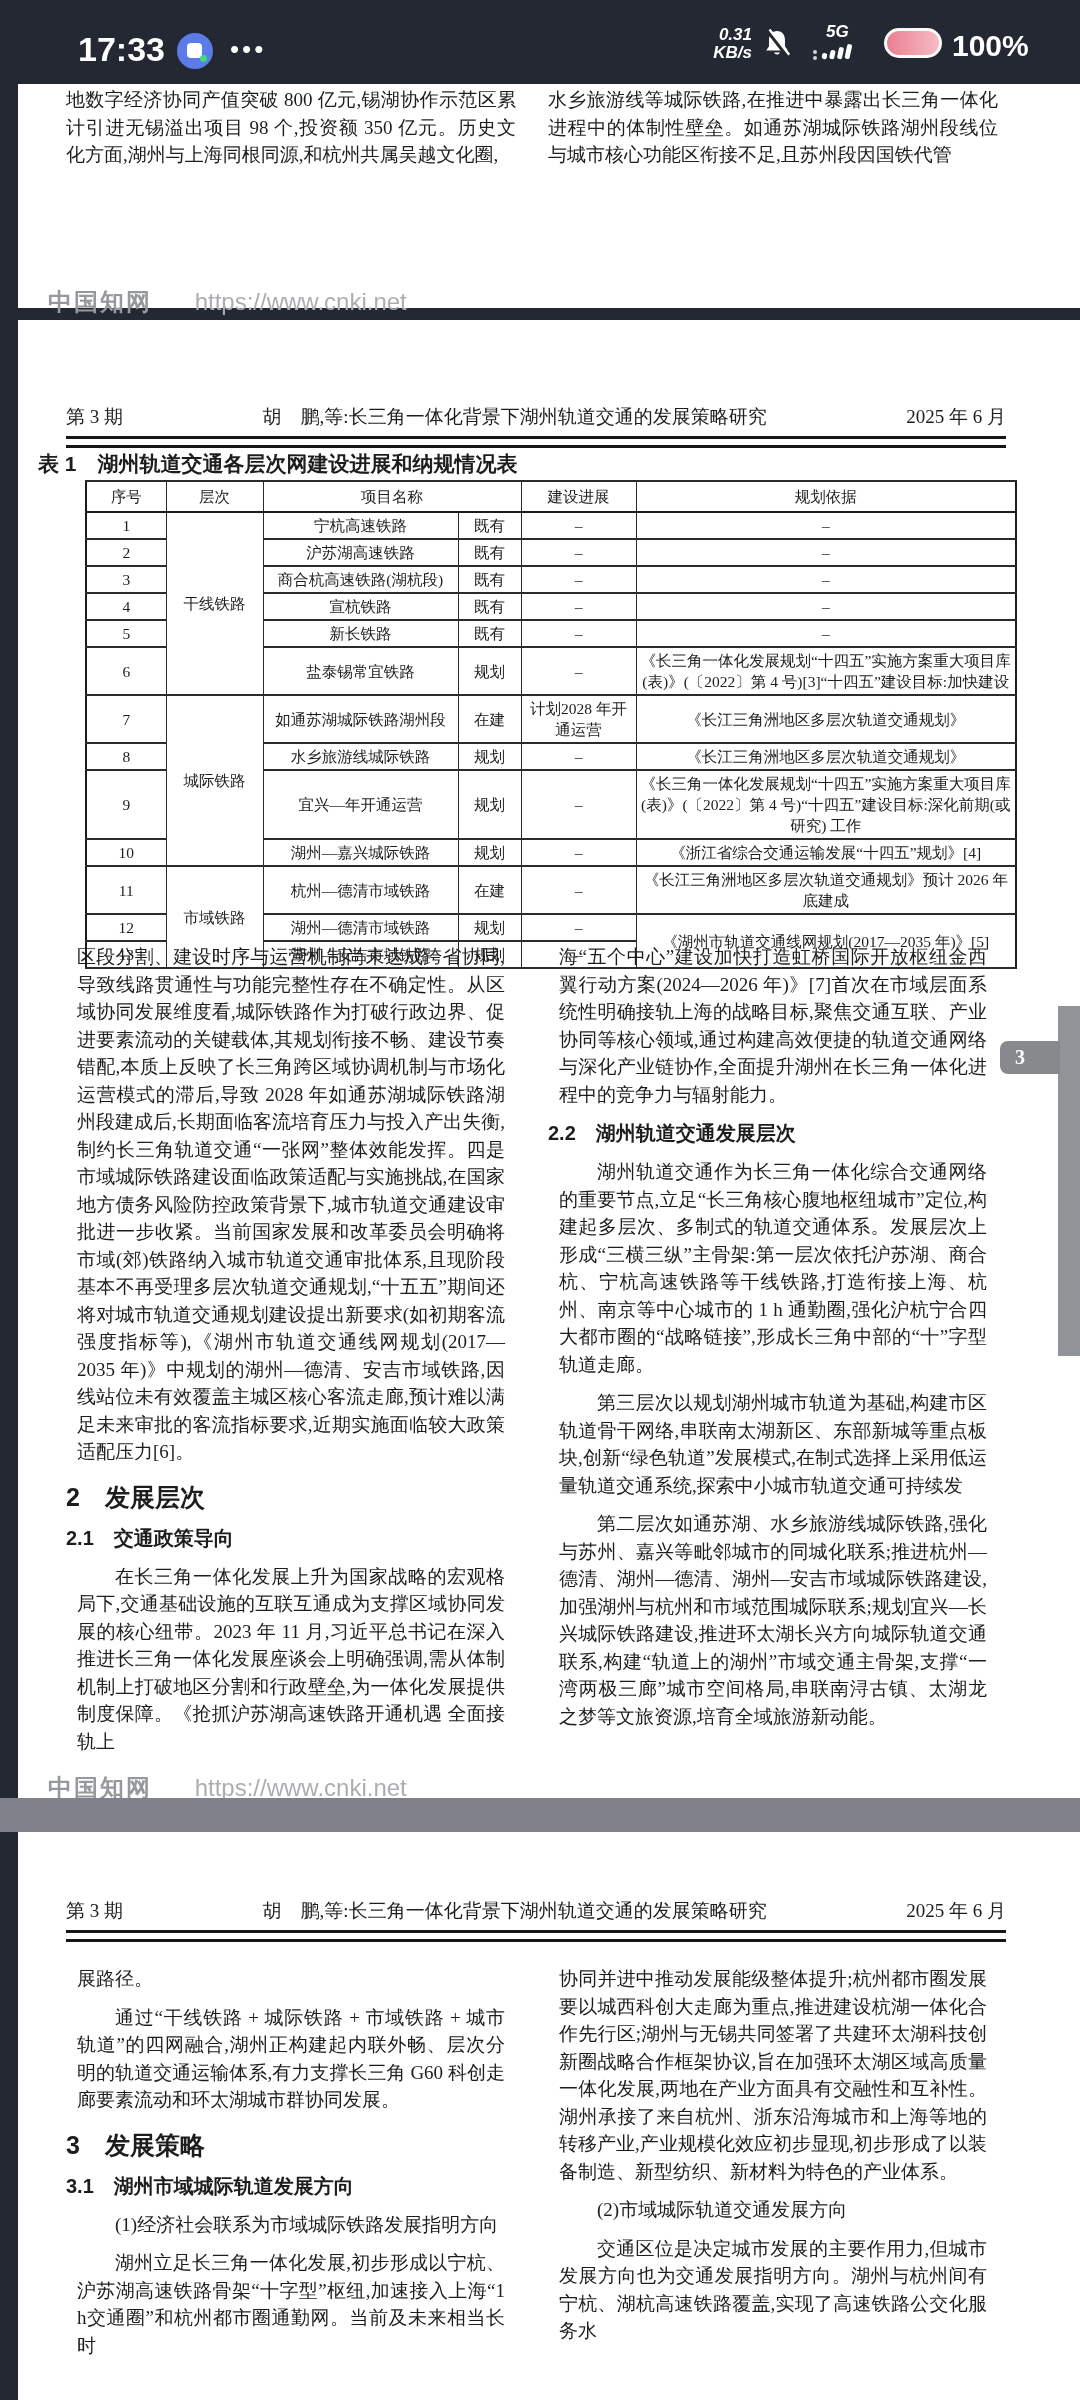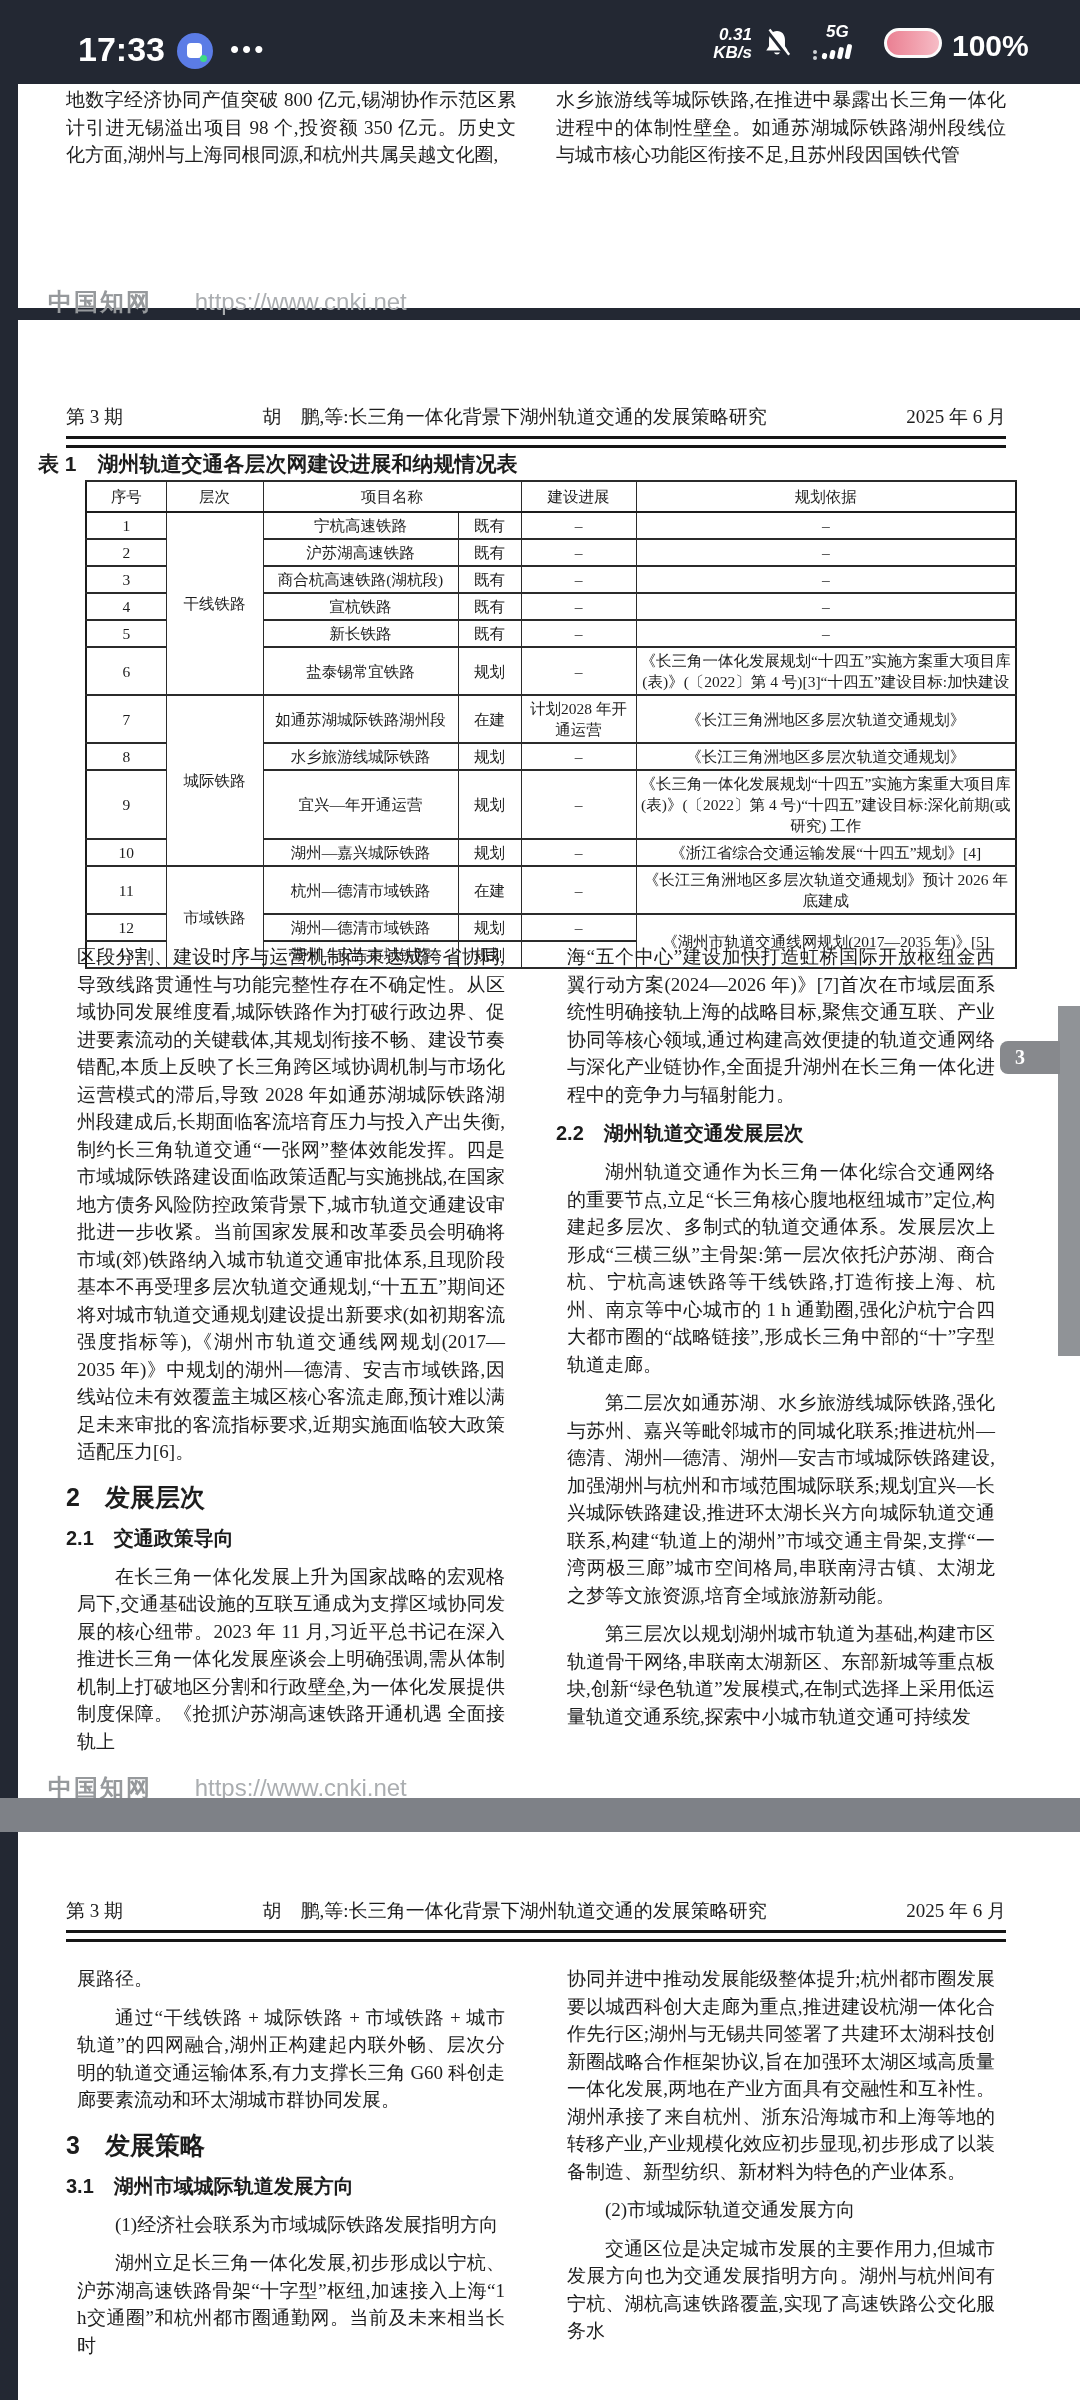--- a/index.html
+++ b/index.html
@@ -25,21 +25,21 @@
   .battery{position:absolute;left:884px;top:28px;width:52px;height:24px;border:3px solid #fbfbfb;
            border-radius:15px;background:linear-gradient(90deg,#ea8093 0%,#f09aa8 45%,#f6bcc6 100%);}
   .sb-pct{position:absolute;left:952px;top:29px;font-size:30px;font-weight:600;
           font-family:"Liberation Sans","DejaVu Sans",sans-serif;}
   
   .page{position:absolute;left:18px;width:1062px;background:#fff;color:#1d1d1d;}
   .page1{top:84px;height:224px;}
   .page2{top:320px;height:1478px;}
   .page3{top:1832px;height:568px;overflow:hidden;}
   .gap-gray{position:absolute;top:1798px;left:0;width:1080px;height:34px;background:#7e8187;}
-  .cols{position:absolute;display:flex;gap:40px;}
+  .cols{position:absolute;display:flex;gap:32px;}
   .col{width:450px;font-size:19px;line-height:27.5px;text-align:justify;}
   .col p{margin:11px;}
   .p-ind{text-indent:2em;}
   .h-sec{font-family:"Liberation Sans","DejaVu Sans",sans-serif;font-weight:700;font-size:25px;
          margin:16px 0 12px 0 !important;line-height:30px;text-indent:0;}
   .h-sub{font-family:"Liberation Sans","DejaVu Sans",sans-serif;font-weight:700;font-size:20px;
          margin:4px 0 4px 0 !important;line-height:28px;text-indent:0;}
   .cnki-footer{position:absolute;left:30px;font-family:"Liberation Sans","DejaVu Sans",sans-serif;
                color:#9aa0a3;font-size:24px;margin-top:24px;}
   .cnki-footer .brand{font-weight:700;letter-spacing:2px;margin-right:36px;color:#96999c;}
@@ -246,22 +246,22 @@
       <div class="col">
         <p>区段分割、建设时序与运营机制尚未达成跨省协同,导致线路贯通性与功能完整性存在不确定性。从区域协同发展维度看,城际铁路作为打破行政边界、促进要素流动的关键载体,其规划衔接不畅、建设节奏错配,本质上反映了长三角跨区域协调机制与市场化运营模式的滞后,导致 2028 年如通苏湖城际铁路湖州段建成后,长期面临客流培育压力与投入产出失衡,制约长三角轨道交通“一张网”整体效能发挥。四是市域城际铁路建设面临政策适配与实施挑战,在国家地方债务风险防控政策背景下,城市轨道交通建设审批进一步收紧。当前国家发展和改革委员会明确将市域(郊)铁路纳入城市轨道交通审批体系,且现阶段基本不再受理多层次轨道交通规划,“十五五”期间还将对城市轨道交通规划建设提出新要求(如初期客流强度指标等),《湖州市轨道交通线网规划(2017—2035 年)》中规划的湖州—德清、安吉市域铁路,因线站位未有效覆盖主城区核心客流走廊,预计难以满足未来审批的客流指标要求,近期实施面临较大政策适配压力[6]。</p>
         <p class="h-sec">2　发展层次</p>
         <p class="h-sub">2.1　交通政策导向</p>
         <p class="p-ind">在长三角一体化发展上升为国家战略的宏观格局下,交通基础设施的互联互通成为支撑区域协同发展的核心纽带。2023 年 11 月,习近平总书记在深入推进长三角一体化发展座谈会上明确强调,需从体制机制上打破地区分割和行政壁垒,为一体化发展提供制度保障。《抢抓沪苏湖高速铁路开通机遇 全面接轨上</p>
       </div>
       <div class="col">
         <p>海“五个中心”建设加快打造虹桥国际开放枢纽金西翼行动方案(2024—2026 年)》[7]首次在市域层面系统性明确接轨上海的战略目标,聚焦交通互联、产业协同等核心领域,通过构建高效便捷的轨道交通网络与深化产业链协作,全面提升湖州在长三角一体化进程中的竞争力与辐射能力。</p>
         <p class="h-sub">2.2　湖州轨道交通发展层次</p>
         <p class="p-ind">湖州轨道交通作为长三角一体化综合交通网络的重要节点,立足“长三角核心腹地枢纽城市”定位,构建起多层次、多制式的轨道交通体系。发展层次上形成“三横三纵”主骨架:第一层次依托沪苏湖、商合杭、宁杭高速铁路等干线铁路,打造衔接上海、杭州、南京等中心城市的 1 h 通勤圈,强化沪杭宁合四大都市圈的“战略链接”,形成长三角中部的“十”字型轨道走廊。</p>
+        <p class="p-ind">第三层次以规划湖州城市轨道为基础,构建市区轨道骨干网络,串联南太湖新区、东部新城等重点板块,创新“绿色轨道”发展模式,在制式选择上采用低运量轨道交通系统,探索中小城市轨道交通可持续发</p>
         <p class="p-ind">第二层次如通苏湖、水乡旅游线城际铁路,强化与苏州、嘉兴等毗邻城市的同城化联系;推进杭州—德清、湖州—德清、湖州—安吉市域城际铁路建设,加强湖州与杭州和市域范围城际联系;规划宜兴—长兴城际铁路建设,推进环太湖长兴方向城际轨道交通联系,构建“轨道上的湖州”市域交通主骨架,支撑“一湾两极三廊”城市空间格局,串联南浔古镇、太湖龙之梦等文旅资源,培育全域旅游新动能。</p>
-        <p class="p-ind">第三层次以规划湖州城市轨道为基础,构建市区轨道骨干网络,串联南太湖新区、东部新城等重点板块,创新“绿色轨道”发展模式,在制式选择上采用低运量轨道交通系统,探索中小城市轨道交通可持续发</p>
       </div>
     </div>
 
     <div class="cnki-footer" style="top:1428px;">
       <span class="brand">中国知网</span>
       <span class="url">https://www.cnki.net</span>
     </div>
   </div>
 
   <div class="gap-gray"></div>

